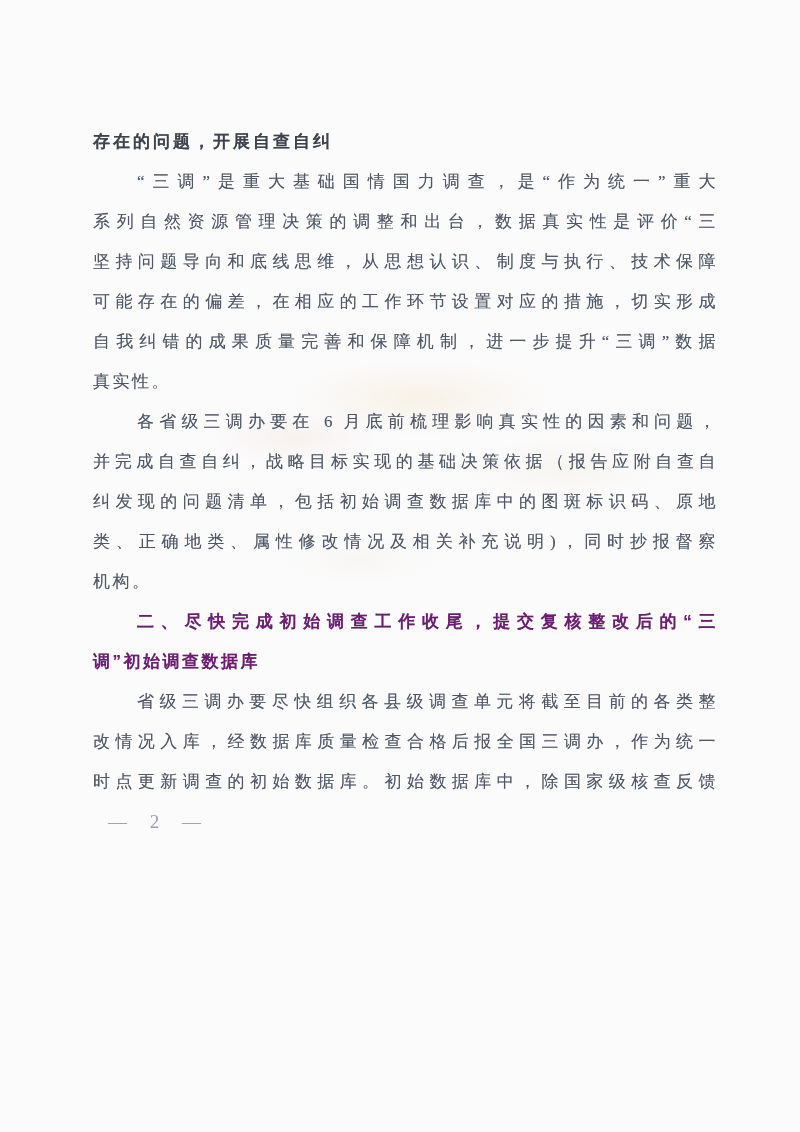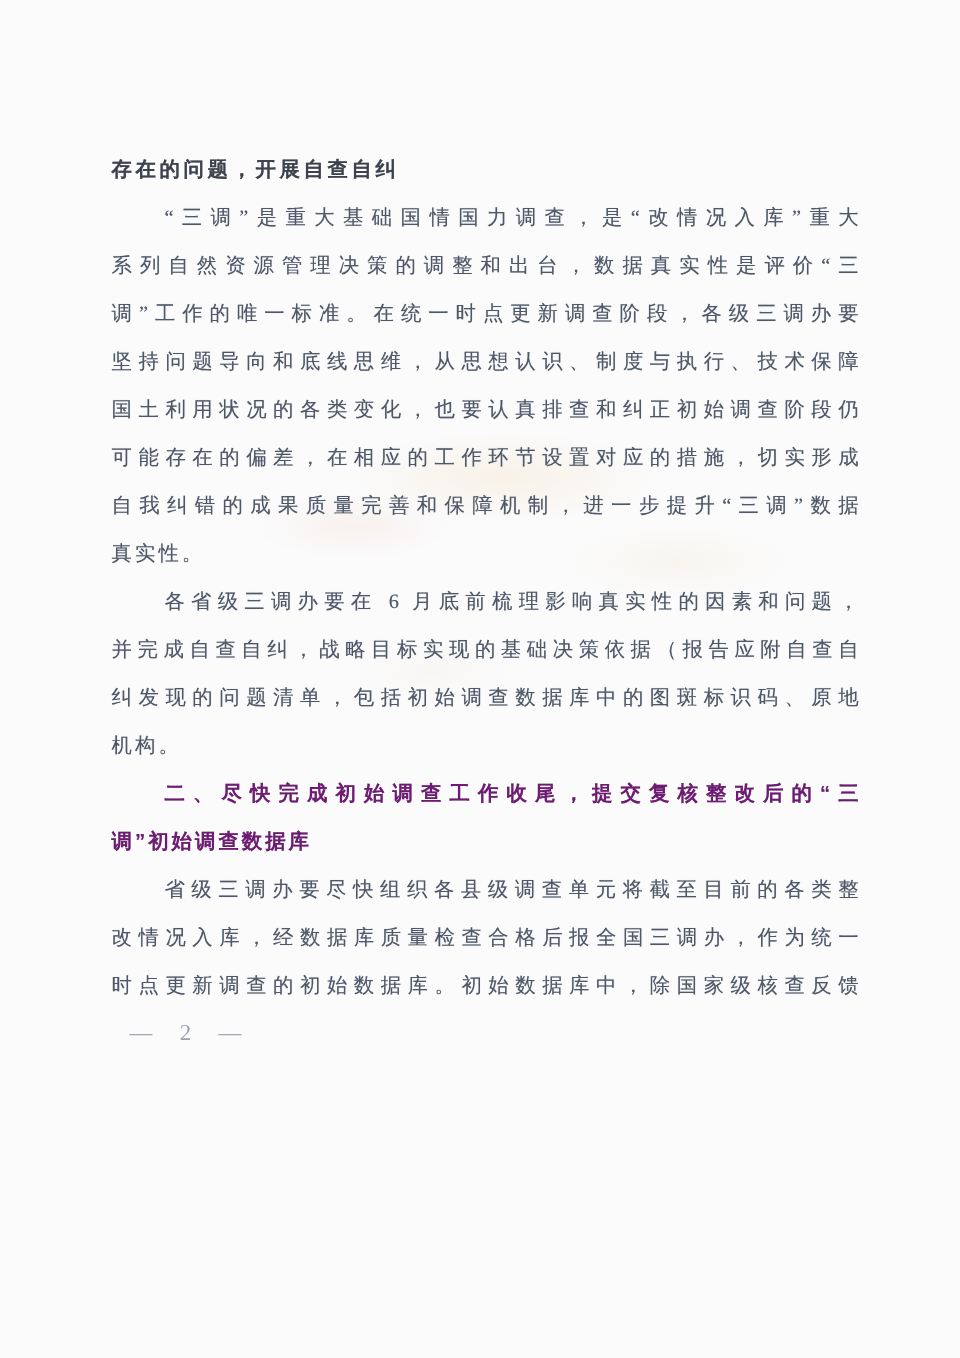--- a/index.html
+++ b/index.html
@@ -73,31 +73,30 @@
     font-weight: 400;
   }
 </style>
 </head>
 <body>
 
 <div class="page">
   <div class="stains"></div>
   <div class="content">
     <div class="line h1 left">存在的问题，开展自查自纠</div>
-    <div class="line just ind">“三调”是重大基础国情国力调查，是“改情况入库”重大</div>
+    <div class="line just ind">“三调”是重大基础国情国力调查，是“作为统一”重大</div>
     <div class="line just">系列自然资源管理决策的调整和出台，数据真实性是评价“三</div>
-    <div class="line just">调”工作的唯一标准。在统一时点更新调查阶段，各级三调办要</div>
     <div class="line just">坚持问题导向和底线思维，从思想认识、制度与执行、技术保障</div>
-    <div class="line just">国土利用状况的各类变化，也要认真排查和纠正初始调查阶段仍</div>
     <div class="line just">可能存在的偏差，在相应的工作环节设置对应的措施，切实形成</div>
     <div class="line just">自我纠错的成果质量完善和保障机制，进一步提升“三调”数据</div>
     <div class="line left">真实性。</div>
     <div class="line just ind">各省级三调办要在 6 月底前梳理影响真实性的因素和问题，</div>
     <div class="line just">并完成自查自纠，战略目标实现的基础决策依据（报告应附自查自</div>
     <div class="line just">纠发现的问题清单，包括初始调查数据库中的图斑标识码、原地</div>
+    <div class="line just">类、正确地类、属性修改情况及相关补充说明)，同时抄报督察</div>
     <div class="line left">机构。</div>
     <div class="line h2 just ind">二、尽快完成初始调查工作收尾，提交复核整改后的“三</div>
     <div class="line h2 left">调”初始调查数据库</div>
     <div class="line just ind">省级三调办要尽快组织各县级调查单元将截至目前的各类整</div>
     <div class="line just">改情况入库，经数据库质量检查合格后报全国三调办，作为统一</div>
     <div class="line just">时点更新调查的初始数据库。初始数据库中，除国家级核查反馈</div>
     <div class="line pagenum left">— 2 —</div>
   </div>
 </div>
 

